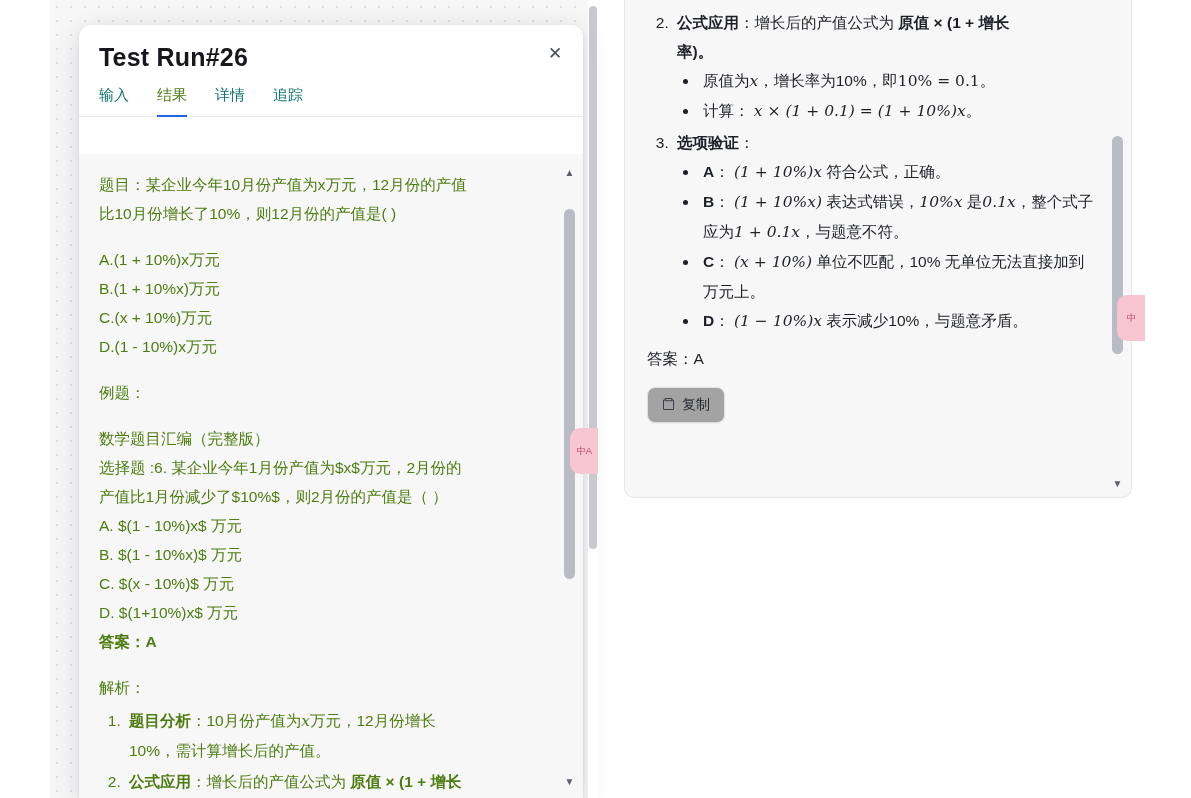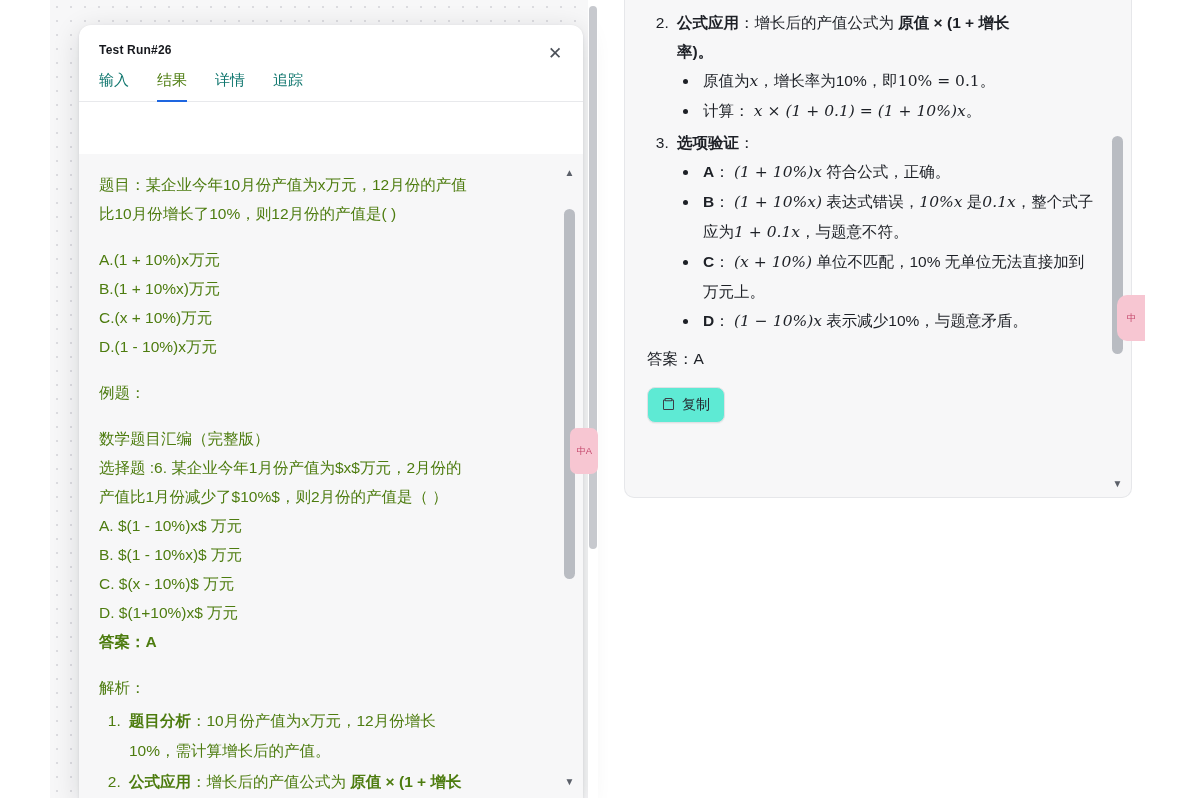--- a/index.html
+++ b/index.html
@@ -23,21 +23,21 @@
     position: absolute; left: 79px; top: 25px; width: 504px; height: 773px;
     background: #ffffff;
     border-radius: 12px 12px 0 0;
     box-shadow: 0 6px 28px rgba(16,18,27,.14), 0 1px 3px rgba(16,18,27,.10);
     overflow: hidden;
   }
   .modal-header {
     position: relative; padding: 18px 20px 0 20px;
   }
   .modal-title {
-    font-size: 12px; font-weight: 700; color: #16181d; letter-spacing: .2px;
+    font-size: 25px; font-weight: 700; color: #16181d; letter-spacing: .2px;
   }
   .close-btn {
     position: absolute; right: 14px; top: 14px;
     width: 28px; height: 28px; border-radius: 6px;
     display: flex; align-items: center; justify-content: center;
     color: #4b5058; font-size: 17px; cursor: pointer; background: transparent; border: 0;
     line-height: 1;
   }
   .tabs {
     display: flex; gap: 28px; padding: 14px 20px 0 20px;
@@ -98,21 +98,21 @@
     overflow: hidden;
     font-size: 15.5px; color: #1d2026; line-height: 29px;
   }
   ol.r-steps { margin: 0; padding-left: 26px; counter-reset: none; }
   ol.r-steps > li { margin-bottom: 2px; padding-left: 4px; }
   ul.r-bullets { margin: 0; padding-left: 22px; list-style: disc; }
   ul.r-bullets > li { margin: 0 0 0 0; padding-left: 4px; }
   .answer-line { margin-top: 8px; }
   .copy-btn {
     margin-top: 14px; display: inline-flex; align-items: center; gap: 7px;
-    background: #5eead4; border: 1px solid #dfe1e5; border-radius: 8px;
+    background: #a3a3a3; border: 1px solid #dfe1e5; border-radius: 8px;
     padding: 8px 14px; font-size: 14px; color: #24272e; cursor: pointer;
     box-shadow: 0 1px 1px rgba(16,18,27,.04);
   }
   .right-sb {
     position: absolute; right: 8px; top: 136px; width: 11px; height: 350px;
   }
   .right-sb-thumb {
     position: absolute; left: 0; top: 0; width: 11px; height: 218px;
     background: #b9bcc2; border-radius: 6px;
   }
@@ -122,21 +122,21 @@
   }
 
   
   .float-widget {
     position: absolute; width: 28px; height: 46px;
     background: #f7c6d2; border-radius: 10px 0 0 10px;
     display: flex; align-items: center; justify-content: center;
     color: #c3456a; font-size: 11px; line-height: 12px; text-align: center;
     overflow: hidden;
   }
-  .fw-left { left: 570px; top: 428px; border-radius: 7px; }
+  .fw-left { left: 570px; top: 428px; }
   .fw-right { left: 1117px; top: 295px; }
   .fw-inner { transform: scale(.85); }
 </style>
 </head>
 <body>
 
 <div class="stage">
 
   <div class="backdrop"></div>
 

